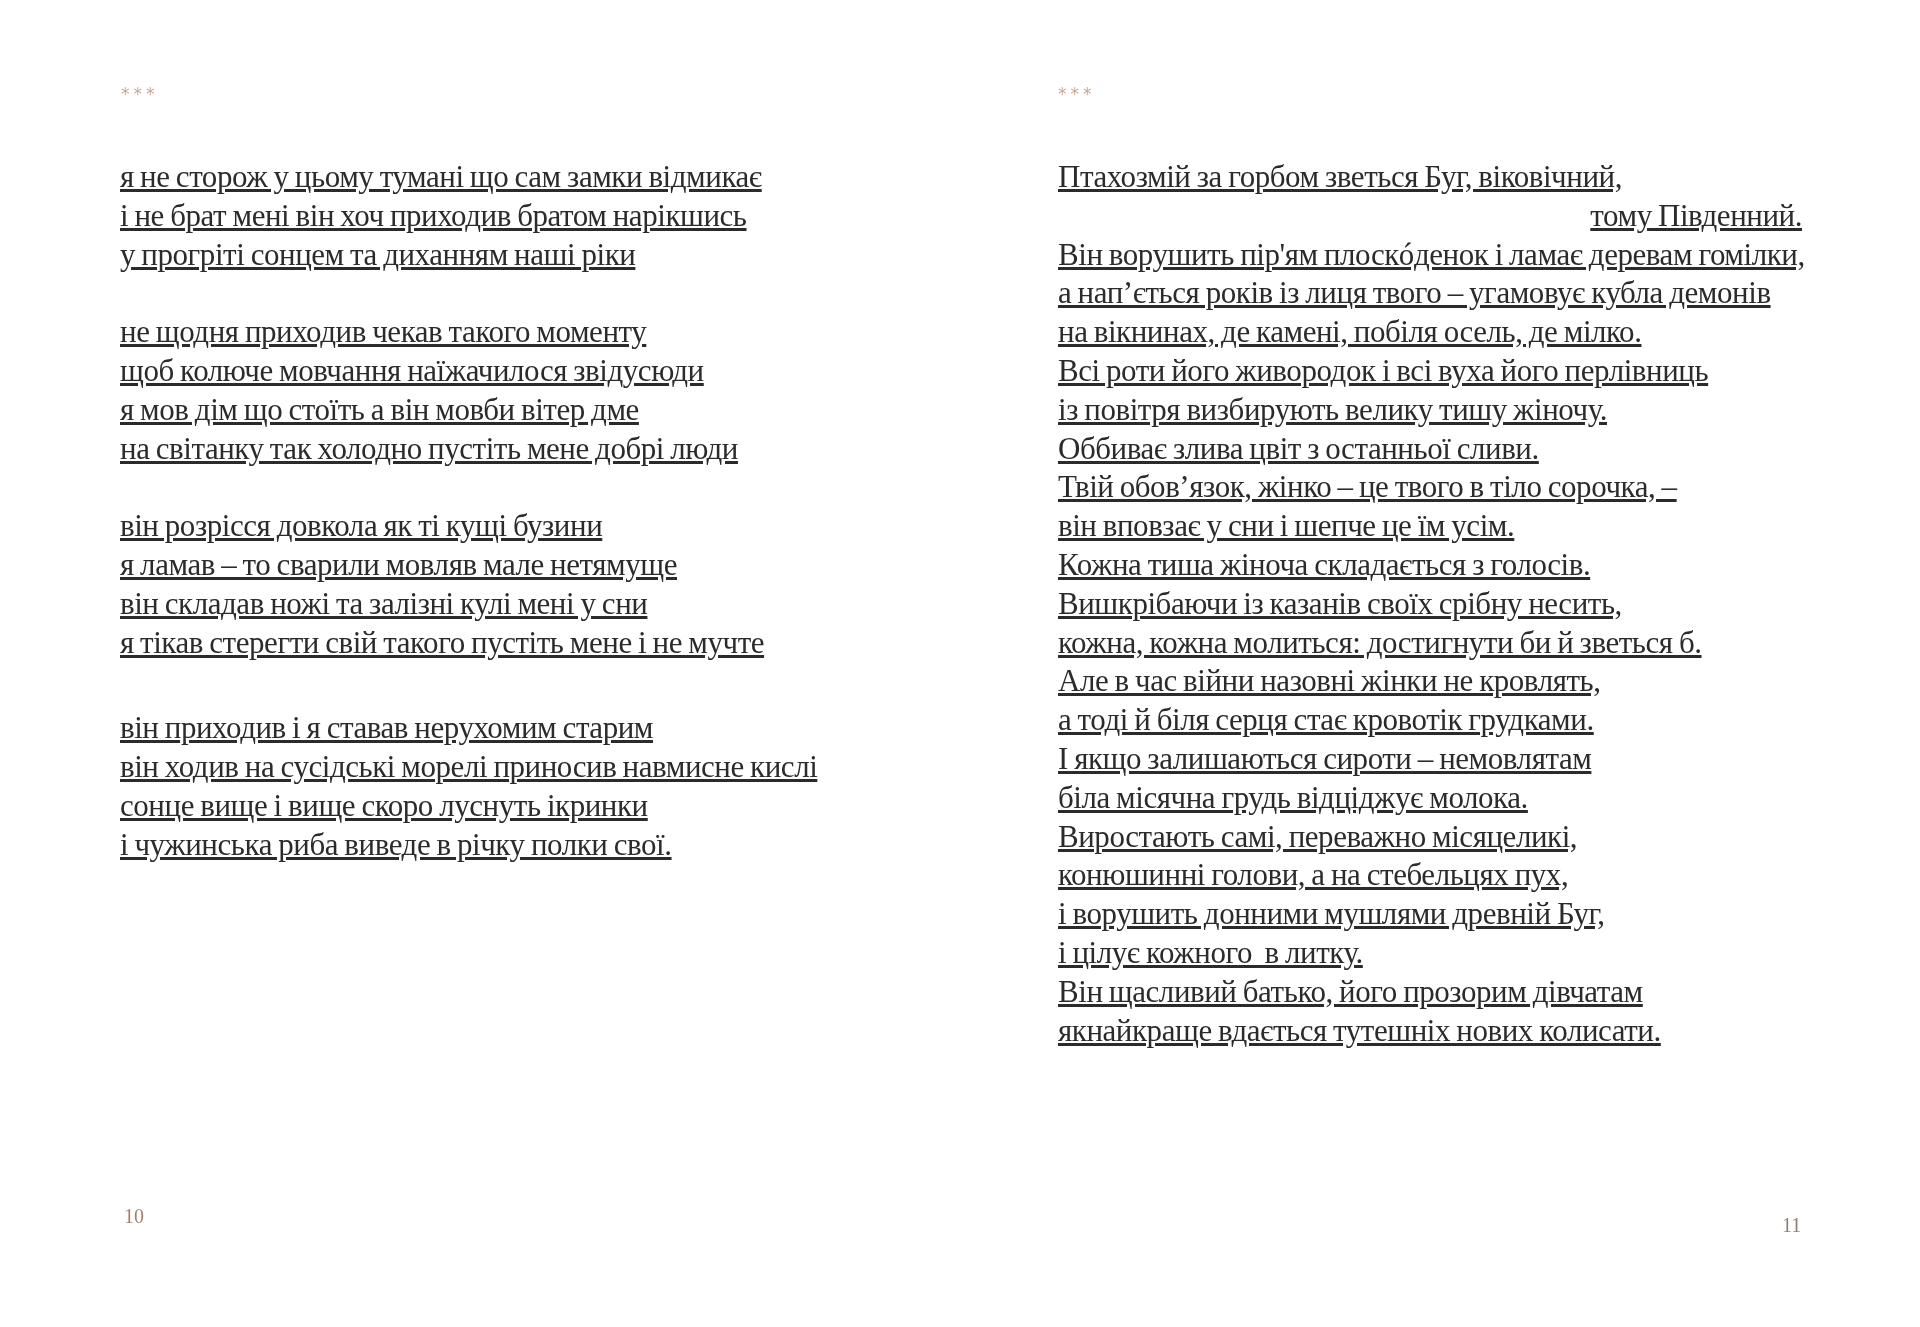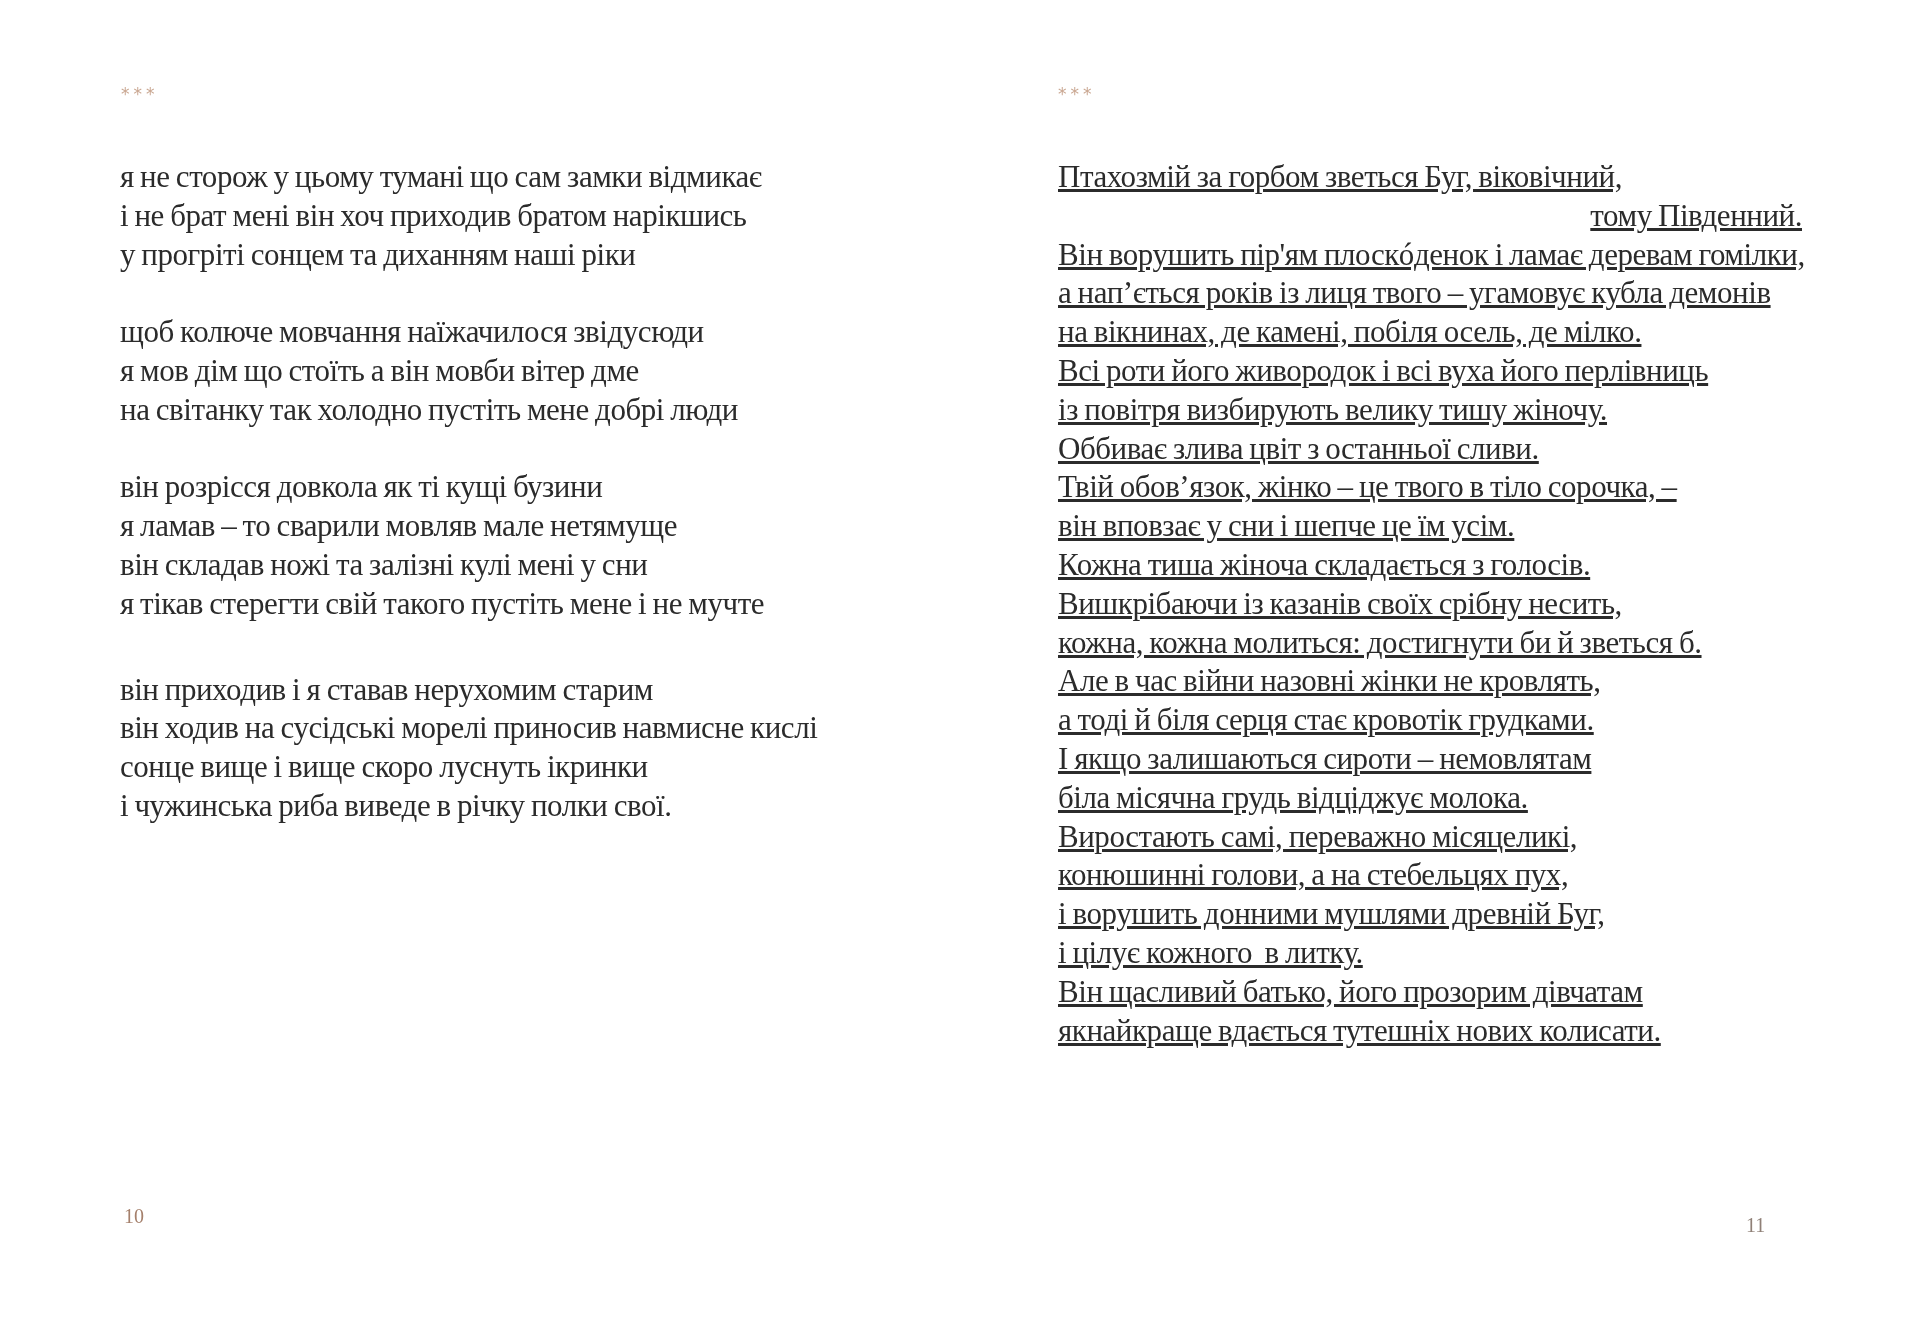--- a/index.html
+++ b/index.html
@@ -15,47 +15,48 @@
   }
   .page-left .ornament { left: 121px; }
   .page-right .ornament { left: 98px; }
   .poem {
     position: absolute; top: 158px;
     font-family: "Liberation Serif", serif;
     font-size: 31px; line-height: 38.8px;
     color: #2b2b2b; letter-spacing: -0.45px;
     word-spacing: -1px;
   }
-  .page-left .poem { left: 120px; width: 800px; }
+  .page-left .poem { left: 120px; width: 800px; text-decoration: underline; }
   .page-right .poem { left: 98px; width: 744px; text-decoration: underline; }
   .stanza { margin: 0 0 38.8px 0; }
   .stanza:last-child { margin-bottom: 0; margin-top: 47px; }
   .line { display: block; white-space: nowrap; height: 38.8px; }
   .line.right { text-align: right; }
   .page-number {
     position: absolute;
     font-family: "Liberation Serif", serif; font-size: 20px; text-align: right;
   }
   .page-left .page-number { left: 124px; top: 1205px; color: #a5806c; }
-  .page-right .page-number { left: 786px; top: 1214px; color: #8f8077; }
+  .page-right .page-number { left: 822px; top: 1214px; color: #8f8077; }
 </style>
 </head>
 <body>
 
 <div class="spread">
 
   <div class="page page-left">
     <div class="ornament">***</div>
     <div class="poem">
       <div class="stanza">
         <span class="line">я не сторож у цьому тумані що сам замки відмикає</span>
         <span class="line">і не брат мені він хоч приходив братом нарікшись</span>
         <span class="line">у прогріті сонцем та диханням наші ріки</span>
       </div>
       <div class="stanza">
+        <span class="line">не щодня приходив чекав такого моменту</span>
         <span class="line">щоб колюче мовчання наїжачилося звідусюди</span>
         <span class="line">я мов дім що стоїть а він мовби вітер дме</span>
         <span class="line">на світанку так холодно пустіть мене добрі люди</span>
       </div>
       <div class="stanza">
         <span class="line">він розрісся довкола як ті кущі бузини</span>
         <span class="line">я ламав – то сварили мовляв мале нетямуще</span>
         <span class="line">він складав ножі та залізні кулі мені у сни</span>
         <span class="line">я тікав стерегти свій такого пустіть мене і не мучте</span>
       </div>

